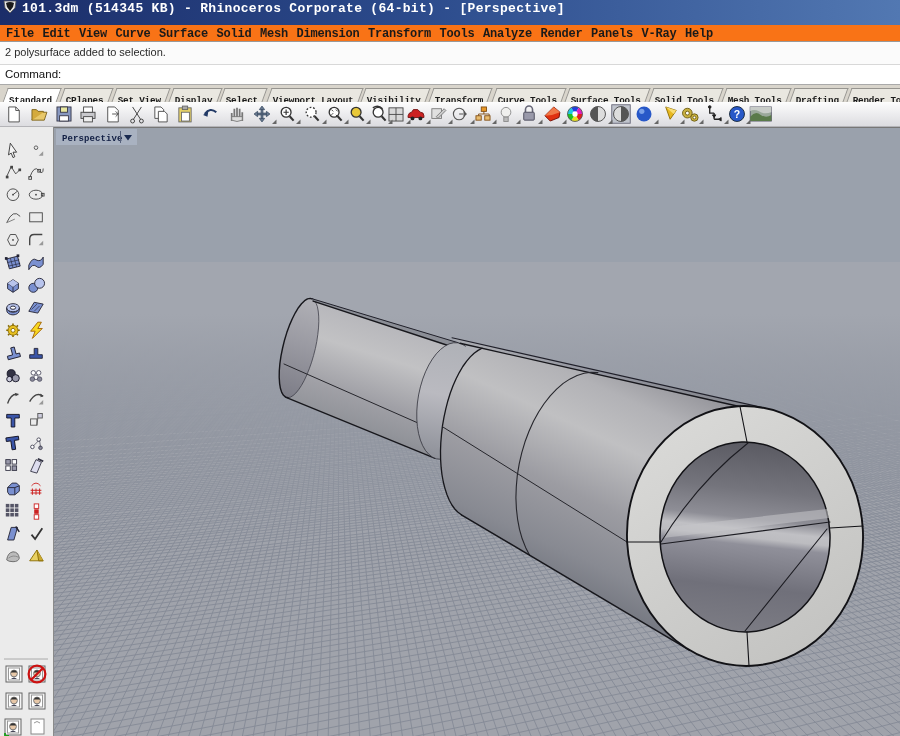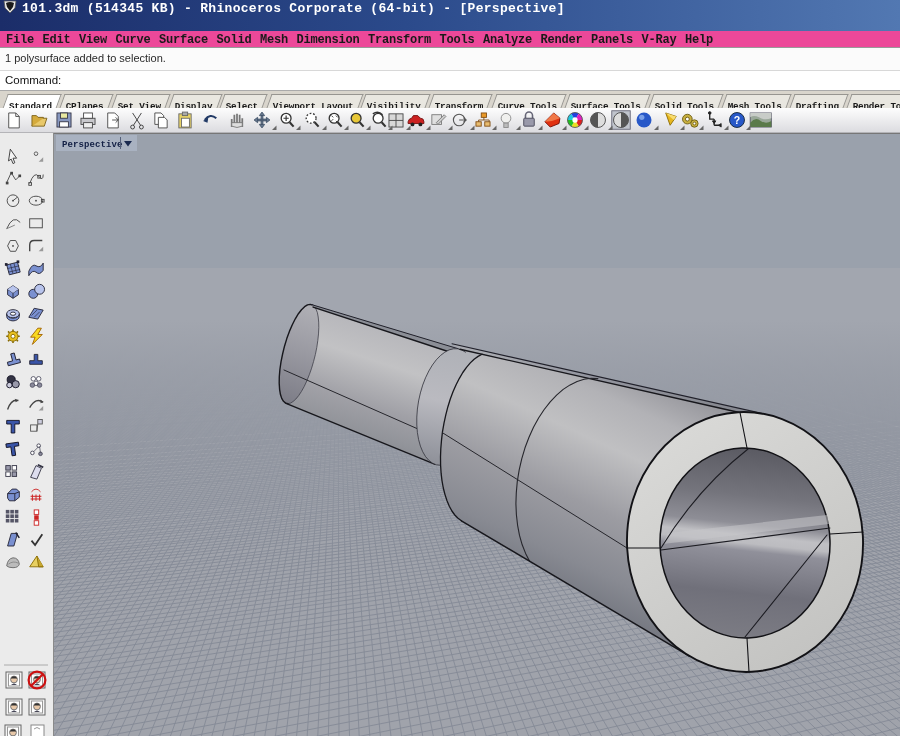--- a/index.html
+++ b/index.html
@@ -1,17 +1,17 @@
 <!DOCTYPE html>
 <html><head><meta charset="utf-8"><style>
 * { margin:0; padding:0; box-sizing:border-box; }
 body { width:900px; height:736px; overflow:hidden; font-family:"Liberation Sans",sans-serif; background:#d4d0c8; }
-.titlebar { height:31px; background:linear-gradient(to right,#1b2d69,#2b4a8b 45%,#5278b2); color:#fff; position:relative; }
+.titlebar { height:25px; background:linear-gradient(to right,#1b2d69,#2b4a8b 45%,#5278b2); color:#fff; position:relative; }
 .titlebar .txt { position:absolute; left:22px; top:0.5px; font-family:"Liberation Mono",monospace; font-weight:bold; font-size:13px; letter-spacing:0.3px; white-space:pre; }
-.menubar { height:16px; background:#ec4899; position:relative;padding-left:36px; }
+.menubar { height:16px; background:#f97316; position:relative;padding-left:36px; }
 .menubar .txt { position:absolute; left:6px; top:1.5px; font-family:"Liberation Mono",monospace; font-weight:bold; font-size:12px; letter-spacing:-0.2px; word-spacing:1.5px; color:#1a1a1a; white-space:pre; }
 .hist { height:24px; background:#fbfbfb; border-top:1px solid #999; border-bottom:1px solid #d8d8d8; font-size:11px; color:#2a2a2a; padding:4px 0 0 5px; }
 .cmd { height:20px; background:#ffffff; font-size:11.5px; font-weight:normal; color:#111; padding:3px 0 0 5px; border-bottom:1px solid #aaa; }
 .tabs { height:17px; background:#d9d5cc; padding-left:5px; white-space:nowrap; overflow:hidden; }
 .tab { display:inline-block; height:14px; margin-top:3px; background:#e9e7e0; border:1px solid #979590; border-bottom:none; transform:skewX(-20deg); padding:0 4.5px; margin-right:3px; }
 .tab i { display:inline-block; transform:skewX(20deg); font-style:normal; font-family:"Liberation Mono",monospace; font-weight:bold; font-size:9.3px; letter-spacing:-0.2px; color:#1a1a1a; line-height:12.5px; }
 .tab.act { background:#ffffff; height:15px; margin-top:2px; }
 .toolbar { height:25px; background:linear-gradient(#fdfdfd,#dcdce0); border-bottom:1px solid #b4b4b8; }
 .main { height:619px; display:flex; }
 .side { width:53px; background:#ebebeb; }
@@ -21,21 +21,21 @@
 <div class="titlebar">
  <svg width="16" height="15" style="position:absolute;left:2px;top:0">
   <path d="M2 1 L14 1 L13 8 L8 13 L3 8 Z" fill="#e8e8e8" stroke="#555" stroke-width="0.8"></path>
   <path d="M4 3 Q8 1 12 3 L11 7 L8 11 L5 7 Z" fill="#1a1a1a"></path>
  </svg>
  <span class="txt">101.3dm (514345 KB) - Rhinoceros Corporate (64-bit) - [Perspective]</span>
 </div>
 <div class="menubar">
     <span class="txt">File Edit View Curve Surface Solid Mesh Dimension Transform Tools Analyze Render Panels V-Ray Help</span>
   </div>
-<div class="hist">1 polysurface added to selection.</div>
+<div class="hist">2 polysurface added to selection.</div>
 <div class="cmd">Command:</div>
 <div class="tabs"><span class="tab act"><i>Standard</i></span><span class="tab"><i>CPlanes</i></span><span class="tab"><i>Set View</i></span><span class="tab"><i>Display</i></span><span class="tab"><i>Select</i></span><span class="tab"><i>Viewport Layout</i></span><span class="tab"><i>Visibility</i></span><span class="tab"><i>Transform</i></span><span class="tab"><i>Curve Tools</i></span><span class="tab"><i>Surface Tools</i></span><span class="tab"><i>Solid Tools</i></span><span class="tab"><i>Mesh Tools</i></span><span class="tab"><i>Drafting</i></span><span class="tab"><i>Render Tools</i></span></div>
 <div class="toolbar"><svg width="900" height="25" viewBox="0 92 900 25">
       <g transform="translate(14.0,104) scale(0.88)">
         <path d="M-6-8 h8 l4 4 v13 h-12 z" fill="#fff" stroke="#444"></path>
         <path d="M2-8 v4 h4" fill="none" stroke="#444"></path>
       </g>
       <g transform="translate(39.0,104) scale(0.88)">
         <path d="M-8 7 L-5-2 H9 L6 7 Z" fill="#e8c86a" stroke="#7a6018"></path>
         <path d="M-8 7 V-5 h5 l2 2 h6 v1" fill="#d4aa3c" stroke="#7a6018"></path>

